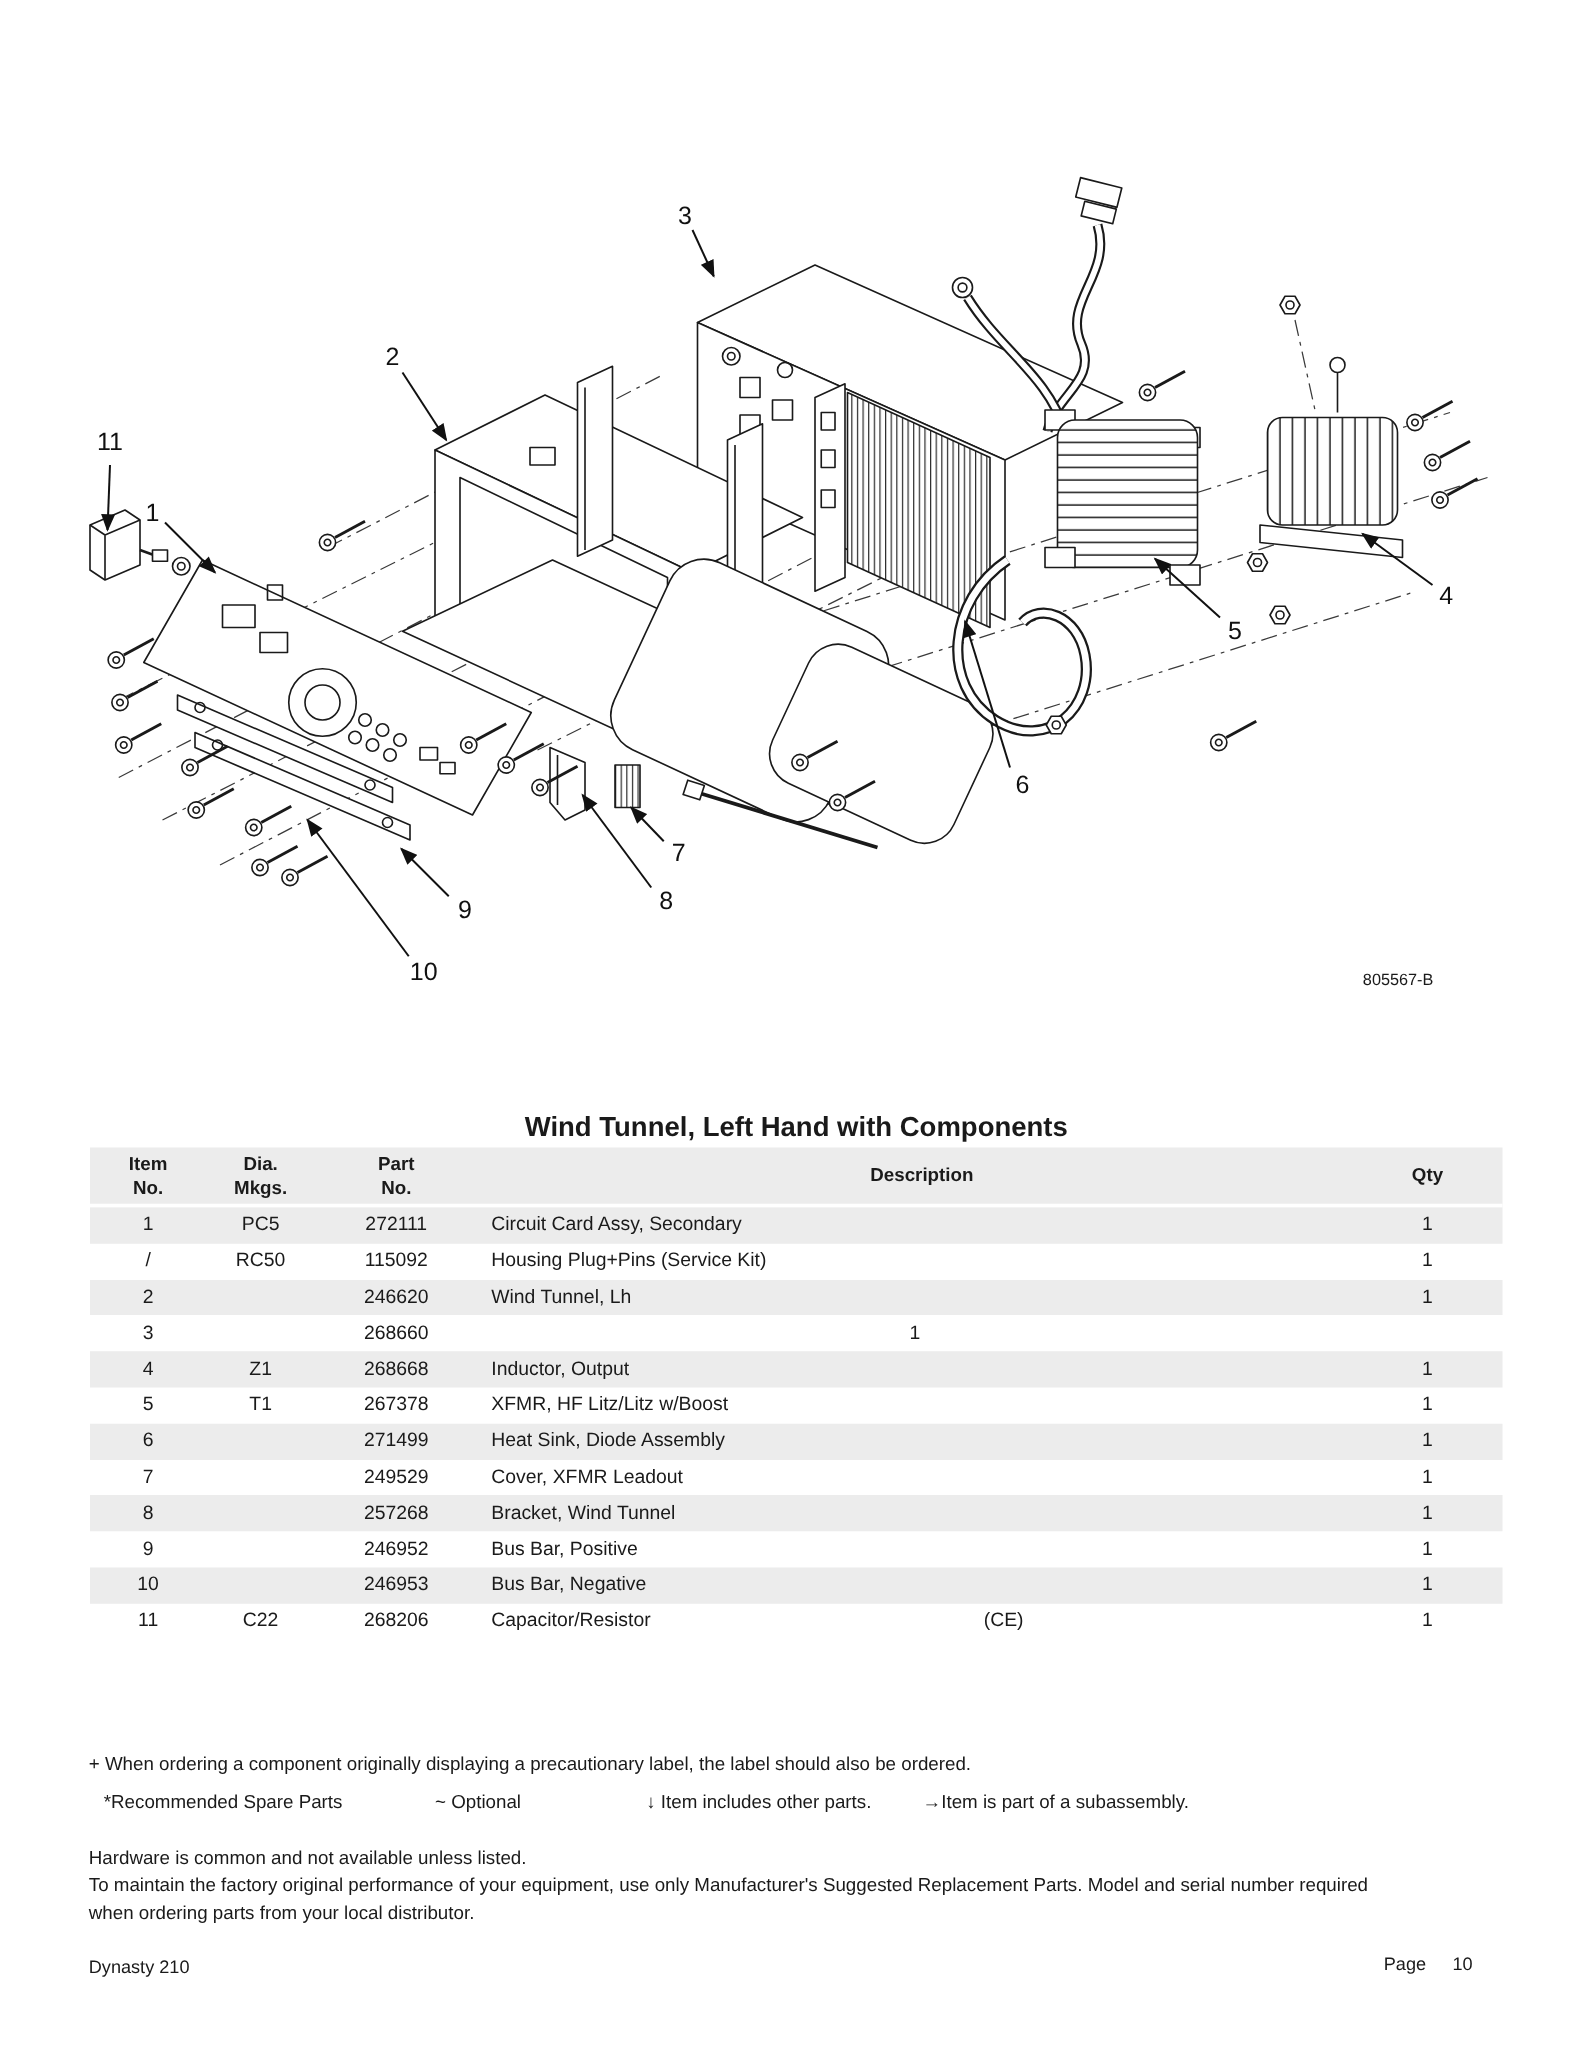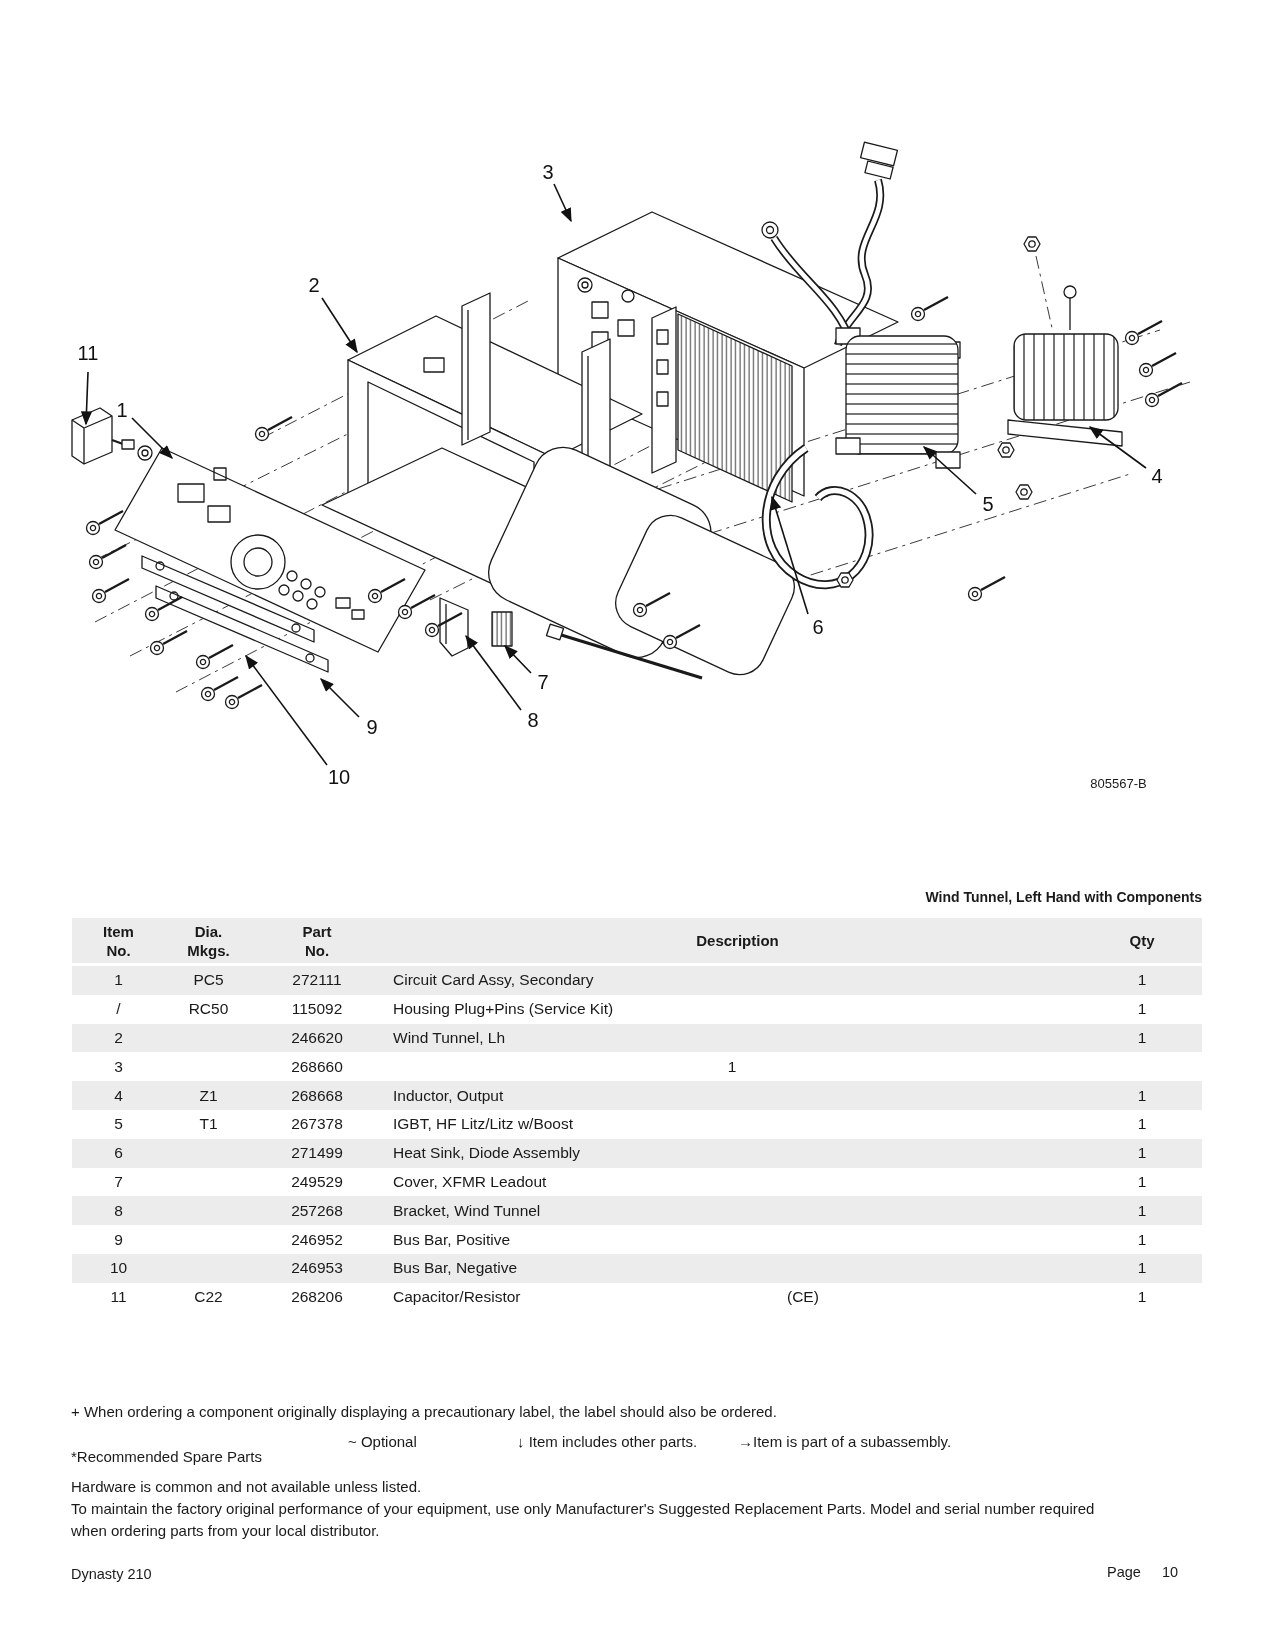--- a/index.html
+++ b/index.html
@@ -5,36 +5,36 @@
   html,body{margin:0;padding:0;background:#888;}
   .page{position:relative;width:1275px;height:1650px;margin:0 auto;background:#fff;
         font-family:"Liberation Sans",sans-serif;color:#1a1a1a;overflow:hidden;}
   .abs{position:absolute;}
   svg text{font-family:"Liberation Sans",sans-serif;}
   .co{font-size:20px;fill:#111;text-anchor:middle;}
   .ld{stroke:#111;stroke-width:1.6;fill:none;marker-end:url(#ah);}
   .dsh{stroke:#3a3a3a;stroke-width:1;fill:none;stroke-dasharray:13 5 3 5;}
   .fig-num{left:1040px;top:776px;width:157px;text-align:center;font-size:13px;}
 
-  .tbl-title{left:72px;top:889px;width:1130px;text-align:right;font-weight:bold;font-size:14px;}
+  .tbl-title{left:72px;top:889px;width:1130px;text-align:center;font-weight:bold;font-size:22px;}
   .tbl{left:72px;top:918px;width:1130px;}
   .thead{display:grid;grid-template-columns:93px 87px 130px 1fr 120px;background:var(--shade,#ececec);
          height:45px;border-bottom:3px solid #fff;font-weight:bold;font-size:15px;}
   .th{display:flex;flex-direction:column;justify-content:center;text-align:center;line-height:19px;}
   .th.left{align-items:center;padding-left:11px;text-align:left;}
   .tr{display:grid;grid-template-columns:93px 87px 130px 1fr 120px;height:28.8px;align-items:center;font-size:15.5px;}
   .tr.shade{background:var(--shade,#ececec);}
   .td{text-align:center;white-space:nowrap;}
   .td.desc{text-align:left;padding-left:11px;position:relative;}
   .td.desc .note{position:absolute;left:405px;top:50%;transform:translateY(-50%);}
 
   .fn{left:71px;width:1140px;font-size:15px;line-height:19px;}
   .fn-spans{position:relative;height:19px;}
   .fn-spans span{position:absolute;top:0;white-space:nowrap;}
-  .s0{left:0;margin-top:15px;} .s1{left:277px;} .s2{left:446px;} .s3{left:667px;}
+  .s0{left:12px;} .s1{left:277px;} .s2{left:446px;} .s3{left:667px;}
   .footer-left{left:71px;top:1566px;font-size:14.5px;}
   .footer-right{left:1107px;top:1564px;width:95px;font-size:14.5px;}
   .footer-right .pg{position:absolute;left:0;} .footer-right .num{position:absolute;left:55px;}
 </style>
 </head>
 <body>
 
 <div class="page">
 
   <svg class="abs" style="left:0;top:0" width="1275" height="830" viewBox="0 0 1275 830">
@@ -322,21 +322,21 @@
           <span class="note"></span>
         </div>
         <div class="td">1</div>
       </div>
 
       <div class="tr">
         <div class="td">5</div>
         <div class="td">T1</div>
         <div class="td">267378</div>
         <div class="td desc">
-          <span>IGBT, HF Litz/Litz w/Boost</span>
+          <span>XFMR, HF Litz/Litz w/Boost</span>
           <span class="note"></span>
         </div>
         <div class="td">1</div>
       </div>
 
       <div class="tr shade">
         <div class="td">6</div>
         <div class="td"></div>
         <div class="td">271499</div>
         <div class="td desc">

